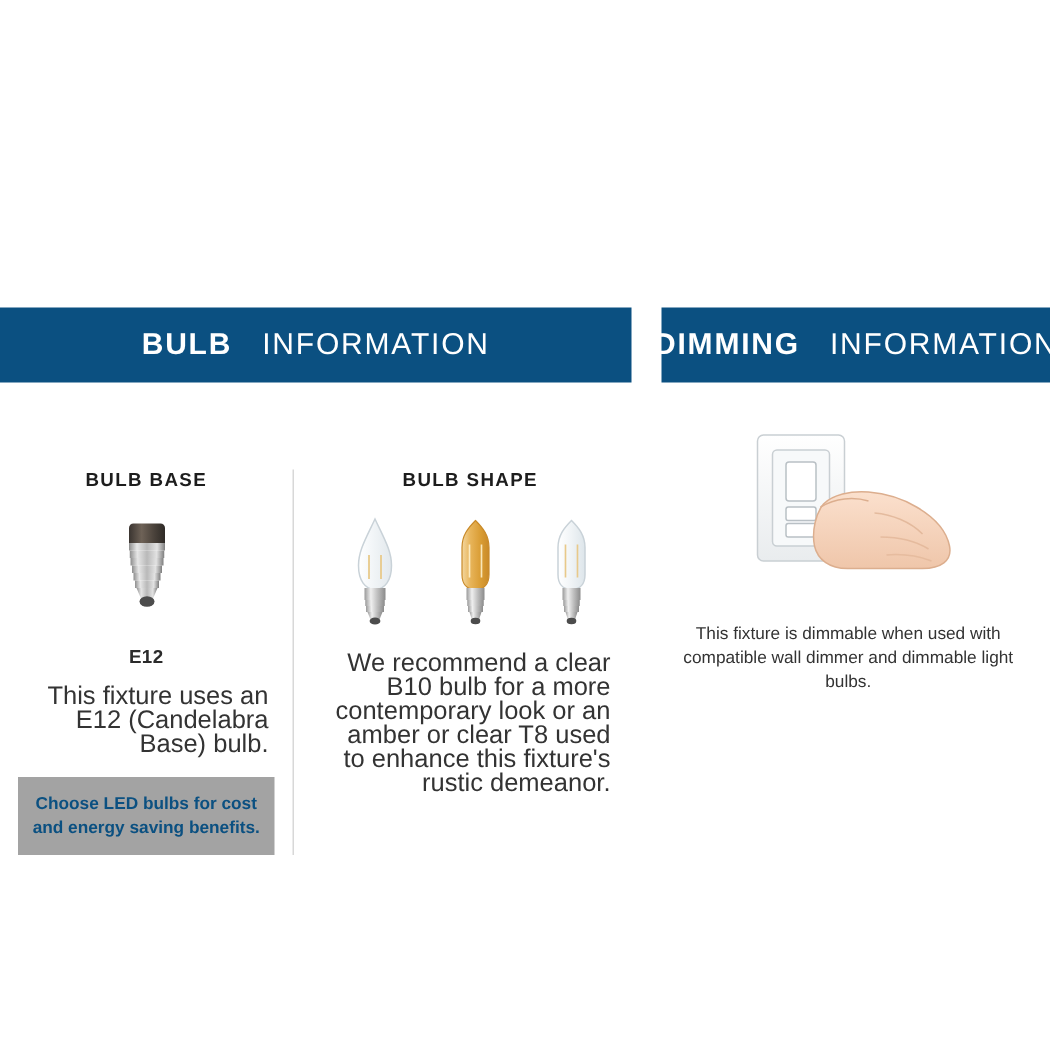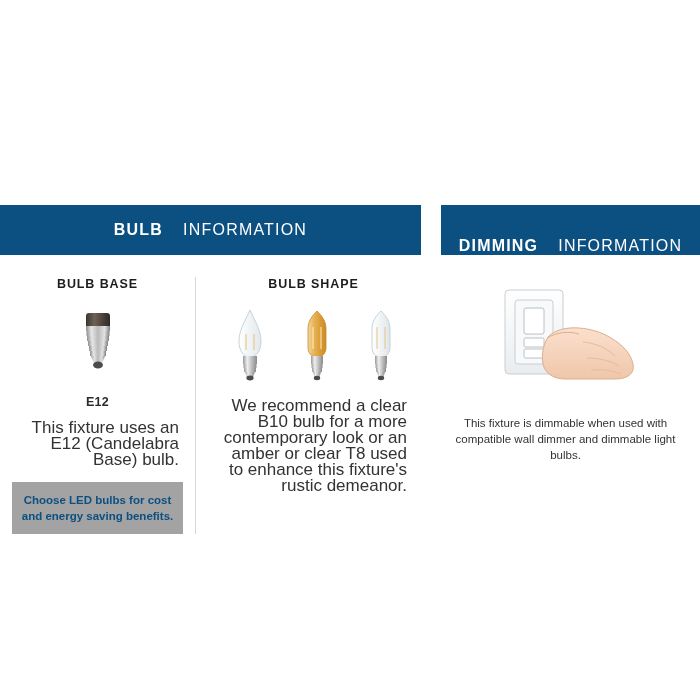--- a/index.html
+++ b/index.html
@@ -38,47 +38,47 @@
   }
 
   .header-bar {
     background: #0b5081;
     color: #ffffff;
     height: 50px;
     display: flex;
     align-items: center;
     justify-content: center;
     letter-spacing: 1.2px;
-    font-size: 16px;
+    font-size: 20px;
   }
   .header-bar .strong {
     font-weight: bold;
   }
   .header-bar .light {
     font-weight: normal;
     margin-left: 20px;
   }
 
   .panel-left .header-bar {
     margin-right: 10px;
   }
   .panel-right .header-bar {
     margin-left: 10px;
-    align-items: flex-end;
   }
 
   .panel-body {
     padding-top: 22px;
   }
 
   .cols {
     display: flex;
   }
   .col {
     box-sizing: border-box;
+    margin-top: 36px;
   }
   .col-base {
     width: 195px;
     padding: 0 12px;
   }
   .col-shape {
     width: 236px;
     padding: 0 20px;
     border-left: 1px solid #d8d8d8;
   }

